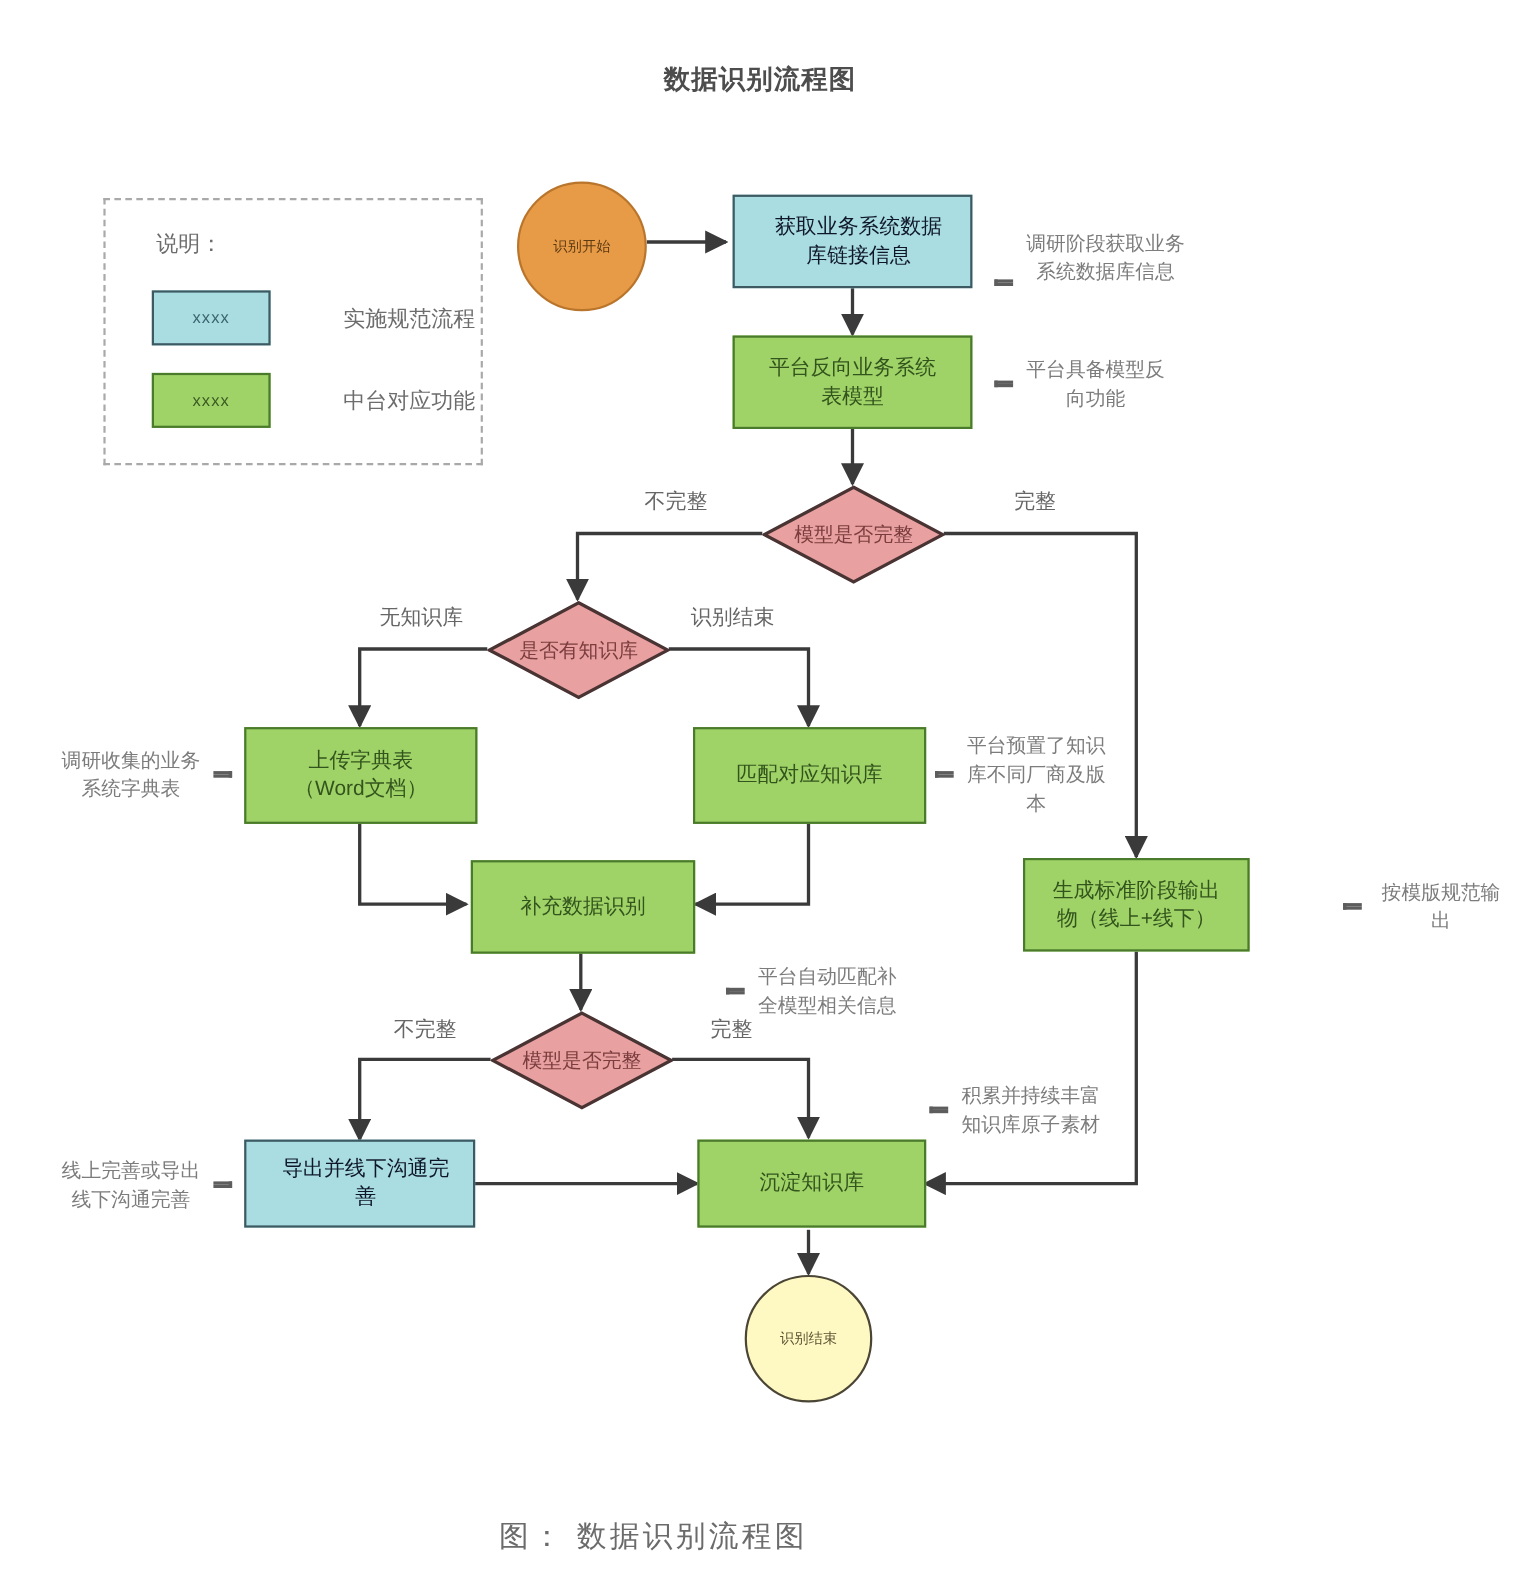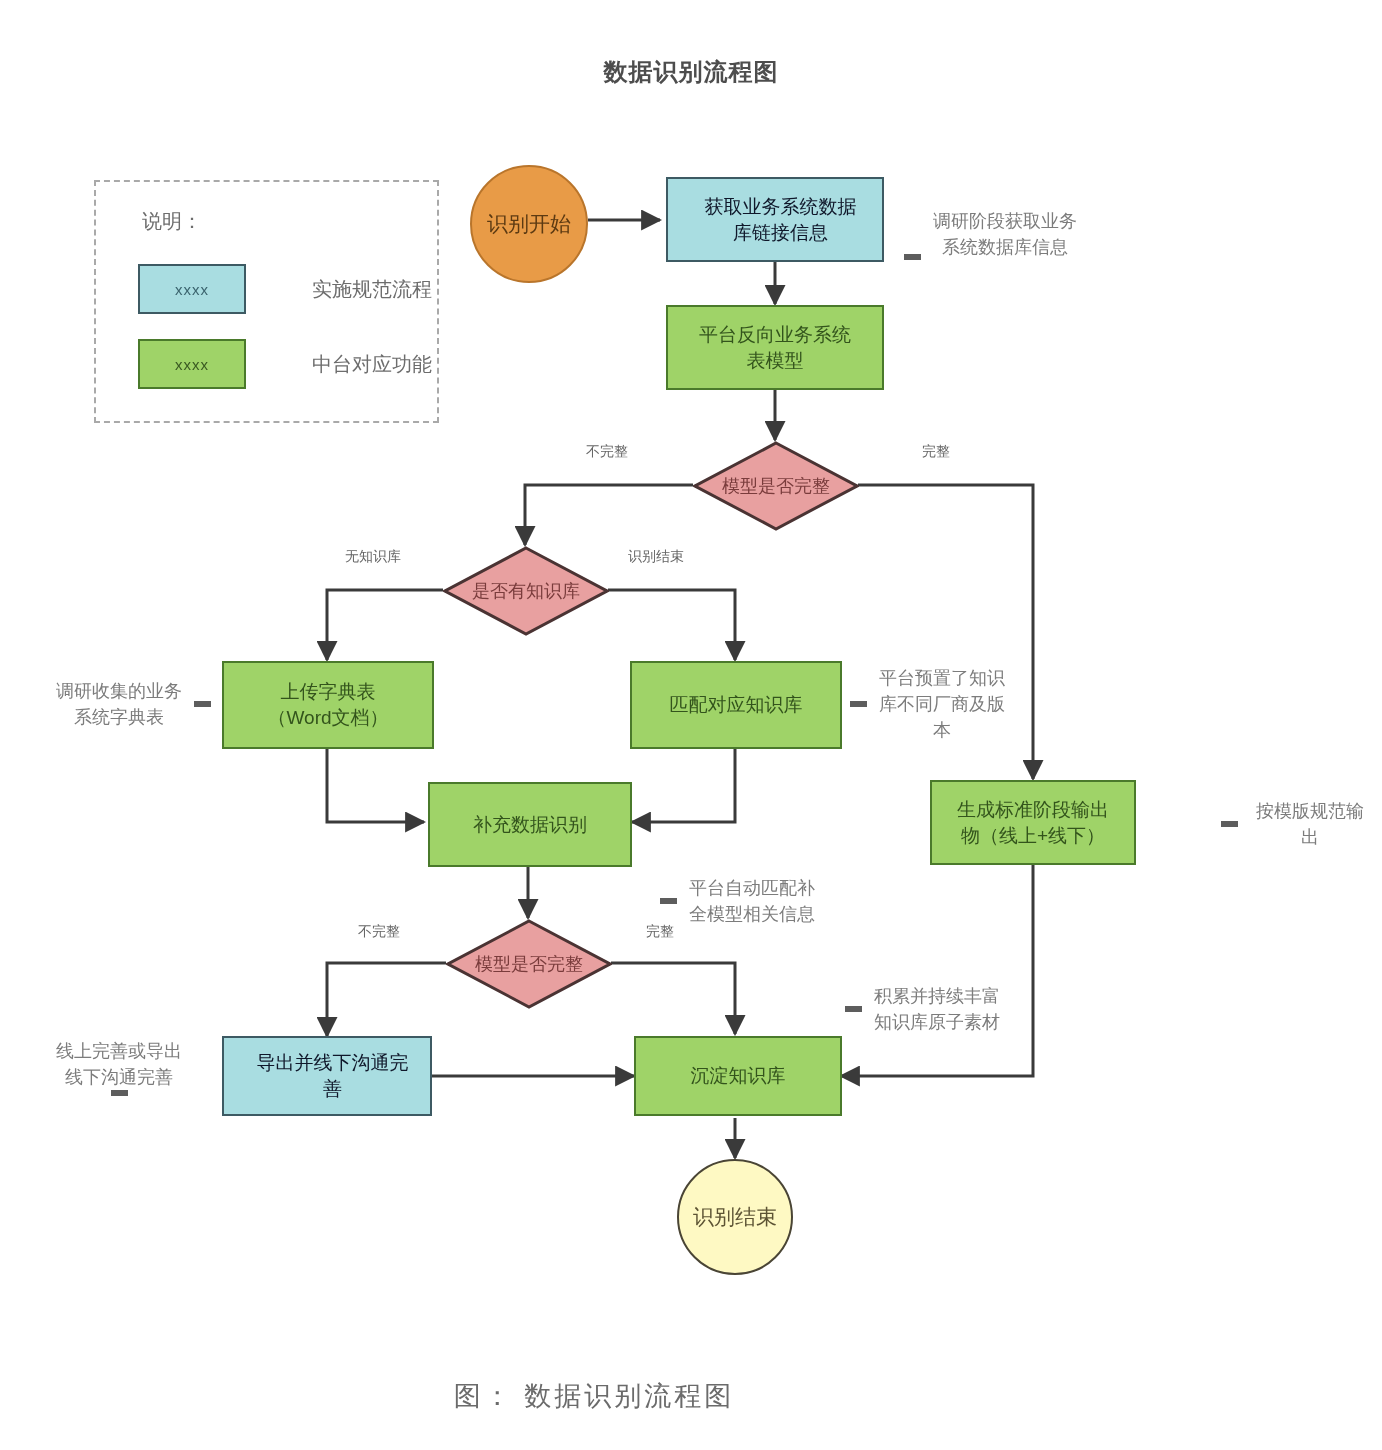--- a/index.html
+++ b/index.html
@@ -73,21 +73,21 @@
     padding-left: 11px;
   }
   .box.green {
     background: #9fd368;
     border-color: #4a7a2b;
     color: #33541c;
   }
   .circle {
     border-radius: 50%;
     border: 2px solid #0f766e;
-    font-size: 21px;
+    font-size: 13px;
   }
   .circle.orange {
     background: #e89b47;
     border-color: #b9752b;
     color: #5c3a12;
   }
   .circle.yellow {
     background: #fef9c3;
     border-color: #4a4535;
     color: #5d5434;
@@ -114,21 +114,21 @@
     align-items: center;
     justify-content: center;
     font-size: 18px;
     color: #7a3c3c;
     text-align: center;
   }
 
   
   .edge-label {
     position: absolute;
-    font-size: 14px;
+    font-size: 19px;
     color: #666666;
     white-space: nowrap;
   }
 
   
   .annotation {
     position: absolute;
     display: flex;
     align-items: center;
     font-size: 18px;
@@ -318,20 +318,25 @@
   <div class="edge-label" style="left:628px; top:548px;">识别结束</div>
   <div class="edge-label" style="left:358px; top:923px;">不完整</div>
   <div class="edge-label" style="left:646px; top:923px;">完整</div>
 
   <div class="annotation" style="left:904px; top:182px; height:78px;align-items:flex-end;">
     <div class="brk left"></div>
     <div class="atext">调研阶段获取业务
 系统数据库信息</div>
   </div>
 
+  <div class="annotation" style="left:904px; top:310px; height:78px;">
+    <div class="brk left"></div>
+    <div class="atext">平台具备模型反
+向功能</div>
+  </div>
 
   <div class="annotation" style="left:44px; top:665px; height:78px;">
     <div class="atext">调研收集的业务
 系统字典表</div>
     <div class="brk right"></div>
   </div>
 
   <div class="annotation" style="left:850px; top:656px; height:96px;">
     <div class="brk left"></div>
     <div class="atext">平台预置了知识
@@ -343,21 +348,21 @@
     <div class="brk left"></div>
     <div class="atext">平台自动匹配补
 全模型相关信息</div>
   </div>
 
   <div class="annotation" style="left:1221px; top:786px; height:76px;">
     <div class="brk left"></div>
     <div class="atext">按模版规范输出</div>
   </div>
 
-  <div class="annotation" style="left:44px; top:1038px; height:78px;flex-direction:column;">
+  <div class="annotation" style="left:44px; top:1038px; height:78px;">
     <div class="atext">线上完善或导出
 线下沟通完善</div>
     <div class="brk right"></div>
   </div>
 
   <div class="annotation" style="left:845px; top:970px; height:78px;">
     <div class="brk left"></div>
     <div class="atext">积累并持续丰富
 知识库原子素材</div>
   </div>

